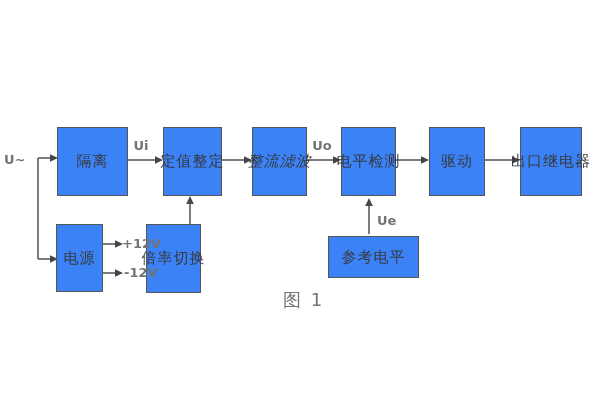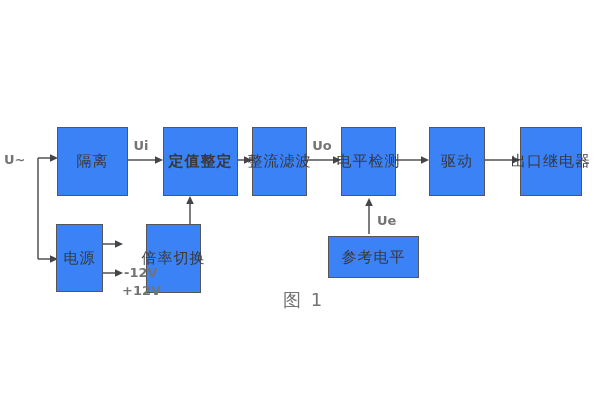--- a/index.html
+++ b/index.html
@@ -80,26 +80,26 @@
       <polygon points="123,273 115,269.2 115,276.8"></polygon>
       <polygon points="190,196 186.2,204 193.8,204"></polygon>
       <polygon points="369,198 365.2,206 372.8,206"></polygon>
     </g>
   </svg>
 
   <div class="box" style="left:57px; top:127px; width:71px; height:69px;">
     <span>隔离</span>
   </div>
 
-  <div class="box" style="left:163px; top:127px; width:75px; height:69px;font-weight:bold;">
+  <div class="box" style="left:163px; top:127px; width:59px; height:69px;">
     <span>定值</span>
     <span>整定</span>
   </div>
 
-  <div class="box" style="left:252px; top:127px; width:55px; height:69px;">
+  <div class="box" style="left:252px; top:127px; width:55px; height:69px;font-style:italic;">
     <span>整流</span>
     <span>滤波</span>
   </div>
 
   <div class="box" style="left:341px; top:127px; width:55px; height:69px;">
     <span>电平</span>
     <span>检测</span>
   </div>
 
   <div class="box" style="left:429px; top:127px; width:56px; height:69px;">
@@ -125,19 +125,19 @@
   </div>
 
   <div class="lbl" style="left:4px; top:152px;">U~</div>
 
   <div class="lbl" style="left:130px; top:138px; width:22px; text-align:center;">Ui</div>
 
   <div class="lbl" style="left:309px; top:138px; width:26px; text-align:center;">Uo</div>
 
   <div class="lbl" style="left:377px; top:213px;">Ue</div>
 
-  <div class="lbl" style="left:122px; top:236px;margin-top:47px;">+12V</div>
+  <div class="lbl" style="left:122px; top:236px;">+12V</div>
 
   <div class="lbl" style="left:124px; top:265px;">-12V</div>
 
   <div class="lbl cn" style="left:283px; top:288px;">图 1</div>
 
 </div>
 
 </body></html>

